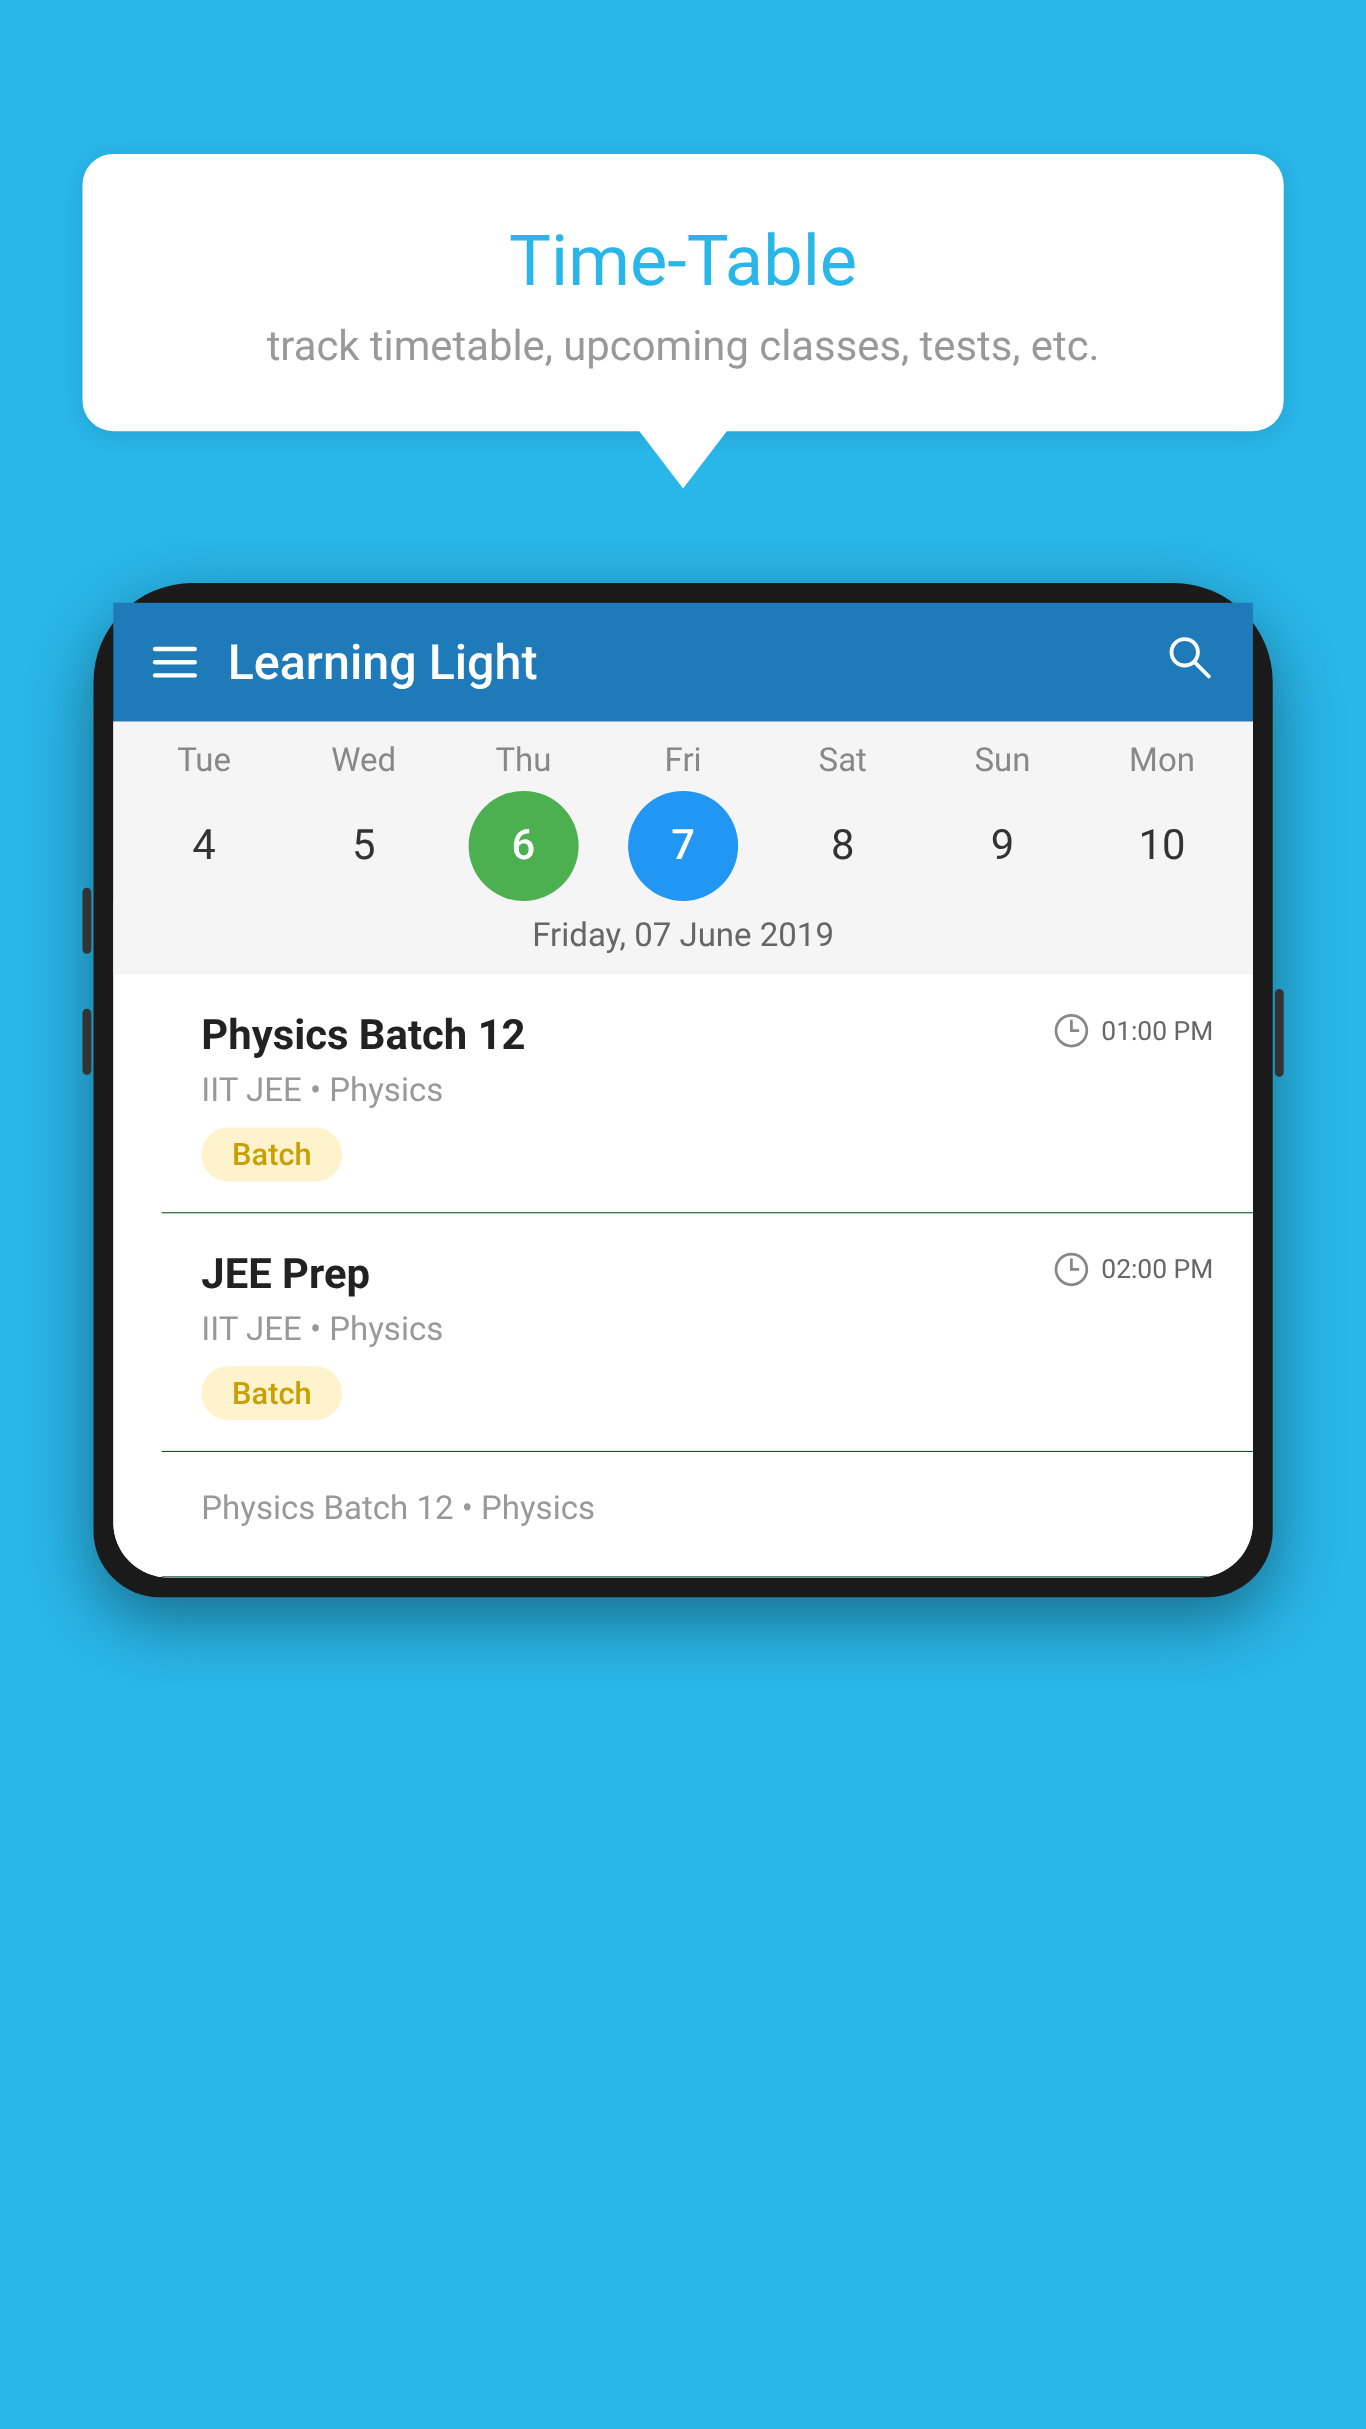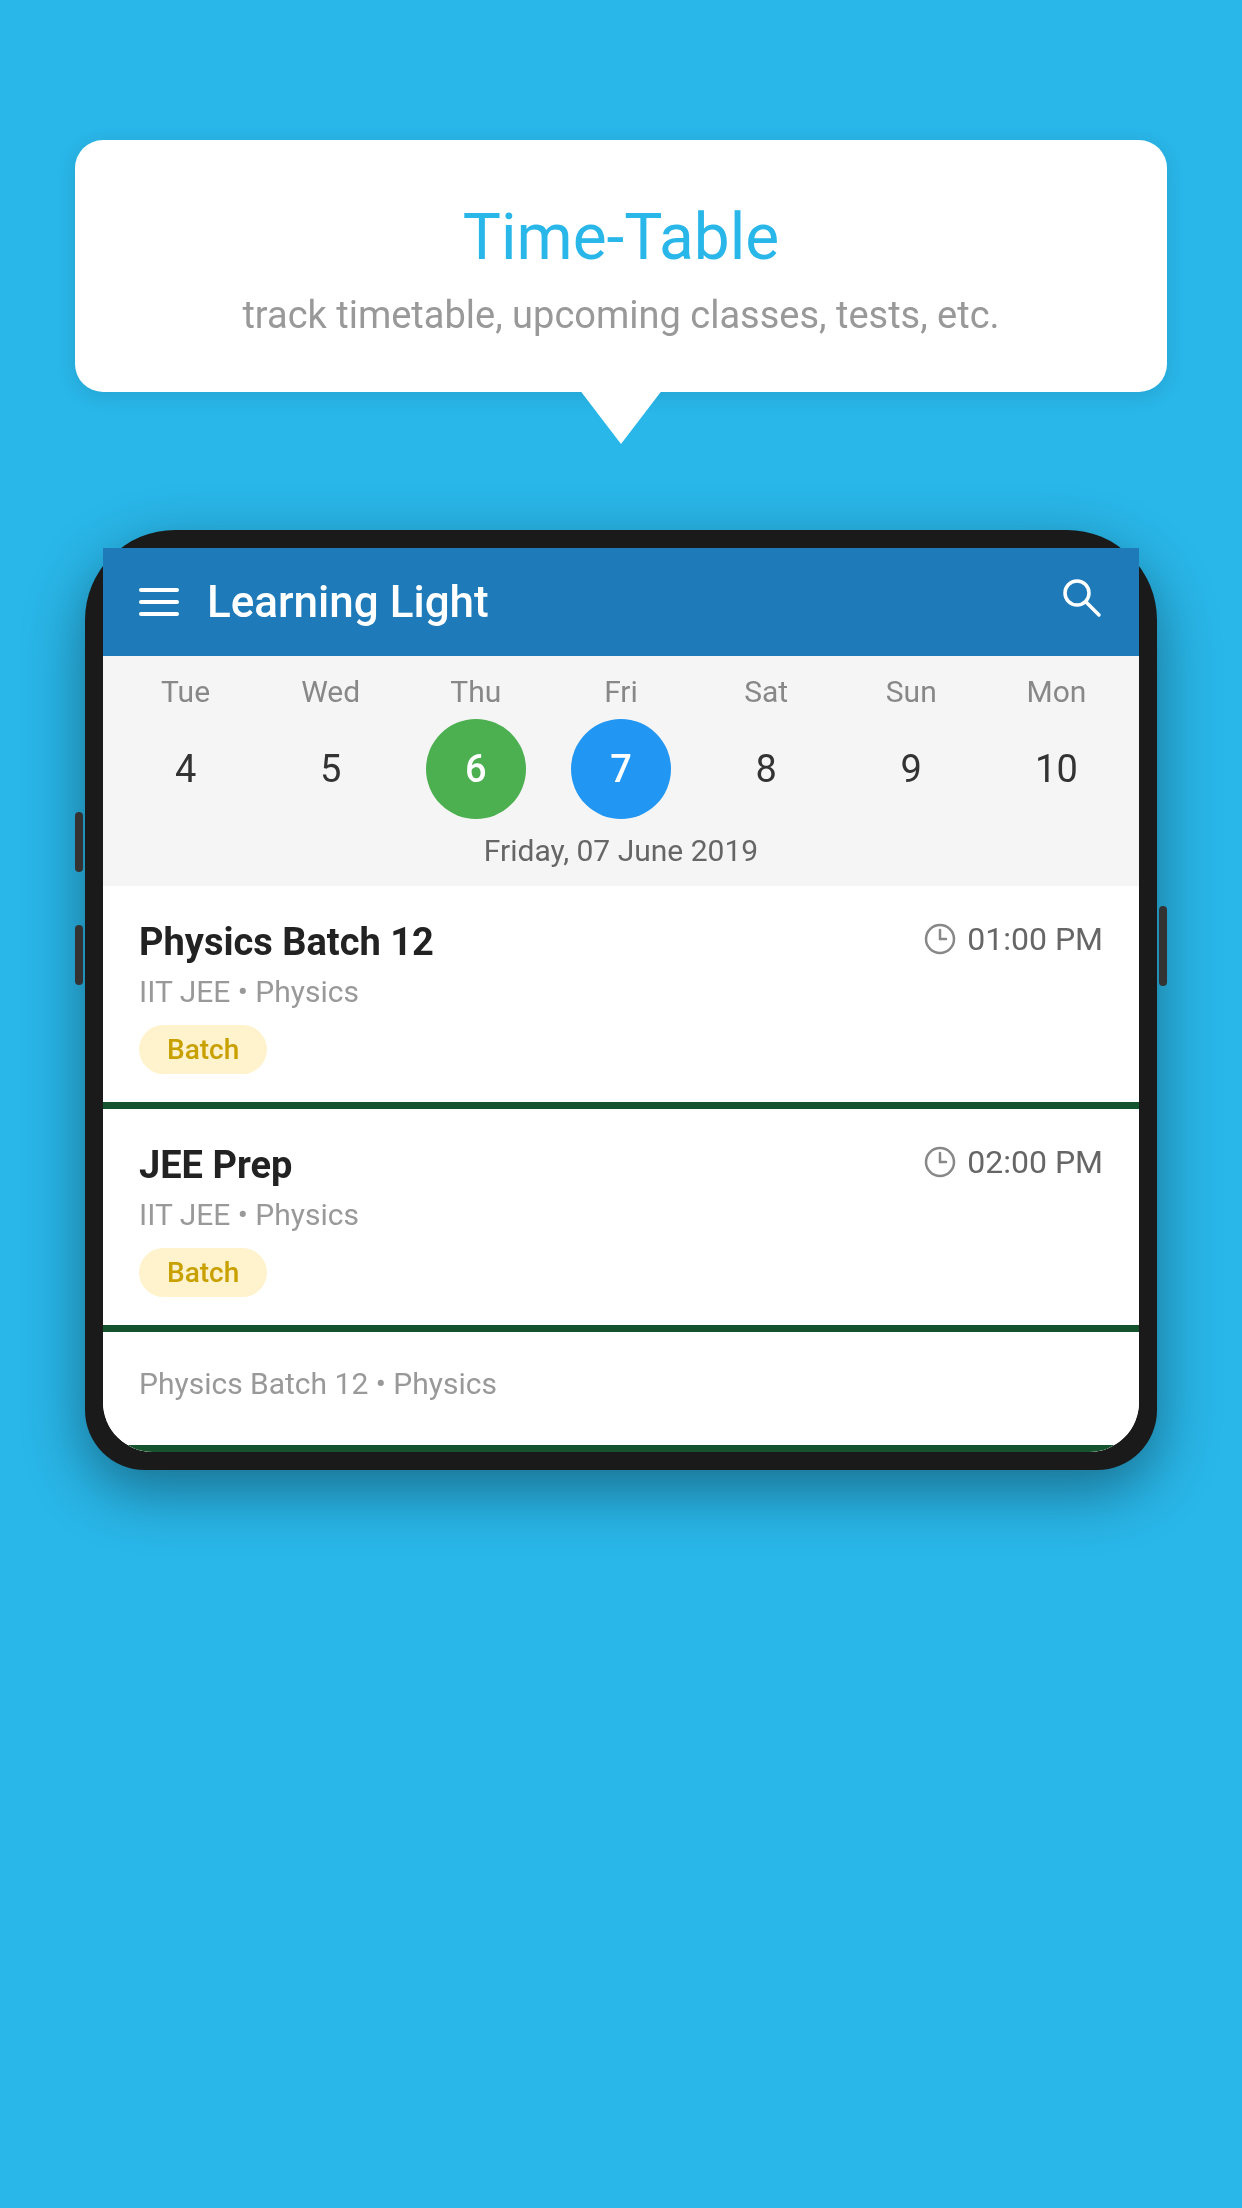--- a/index.html
+++ b/index.html
@@ -232,42 +232,43 @@
       background: #f5f5f5;
     }
 
     
     .event-list {
       background: white;
     }
 
     .event-item {
       padding: 34px 36px 28px;
-      border-bottom: 7px solid #14532d;
+      border-bottom: 1px solid #14532d;
+      margin-left: 44px;
     }
 
     .event-header {
       display: flex;
       justify-content: space-between;
       align-items: flex-start;
       margin-bottom: 10px;
     }
 
     .event-title {
       font-size: 38px;
       font-weight: 700;
       color: #222;
     }
 
     .event-time {
       display: flex;
       align-items: center;
       gap: 10px;
       color: #666;
-      font-size: 32px;
+      font-size: 24px;
     }
 
     .event-meta {
       font-size: 30px;
       color: #999;
       margin-bottom: 16px;
     }
 
     .batch-badge {
       display: inline-block;

